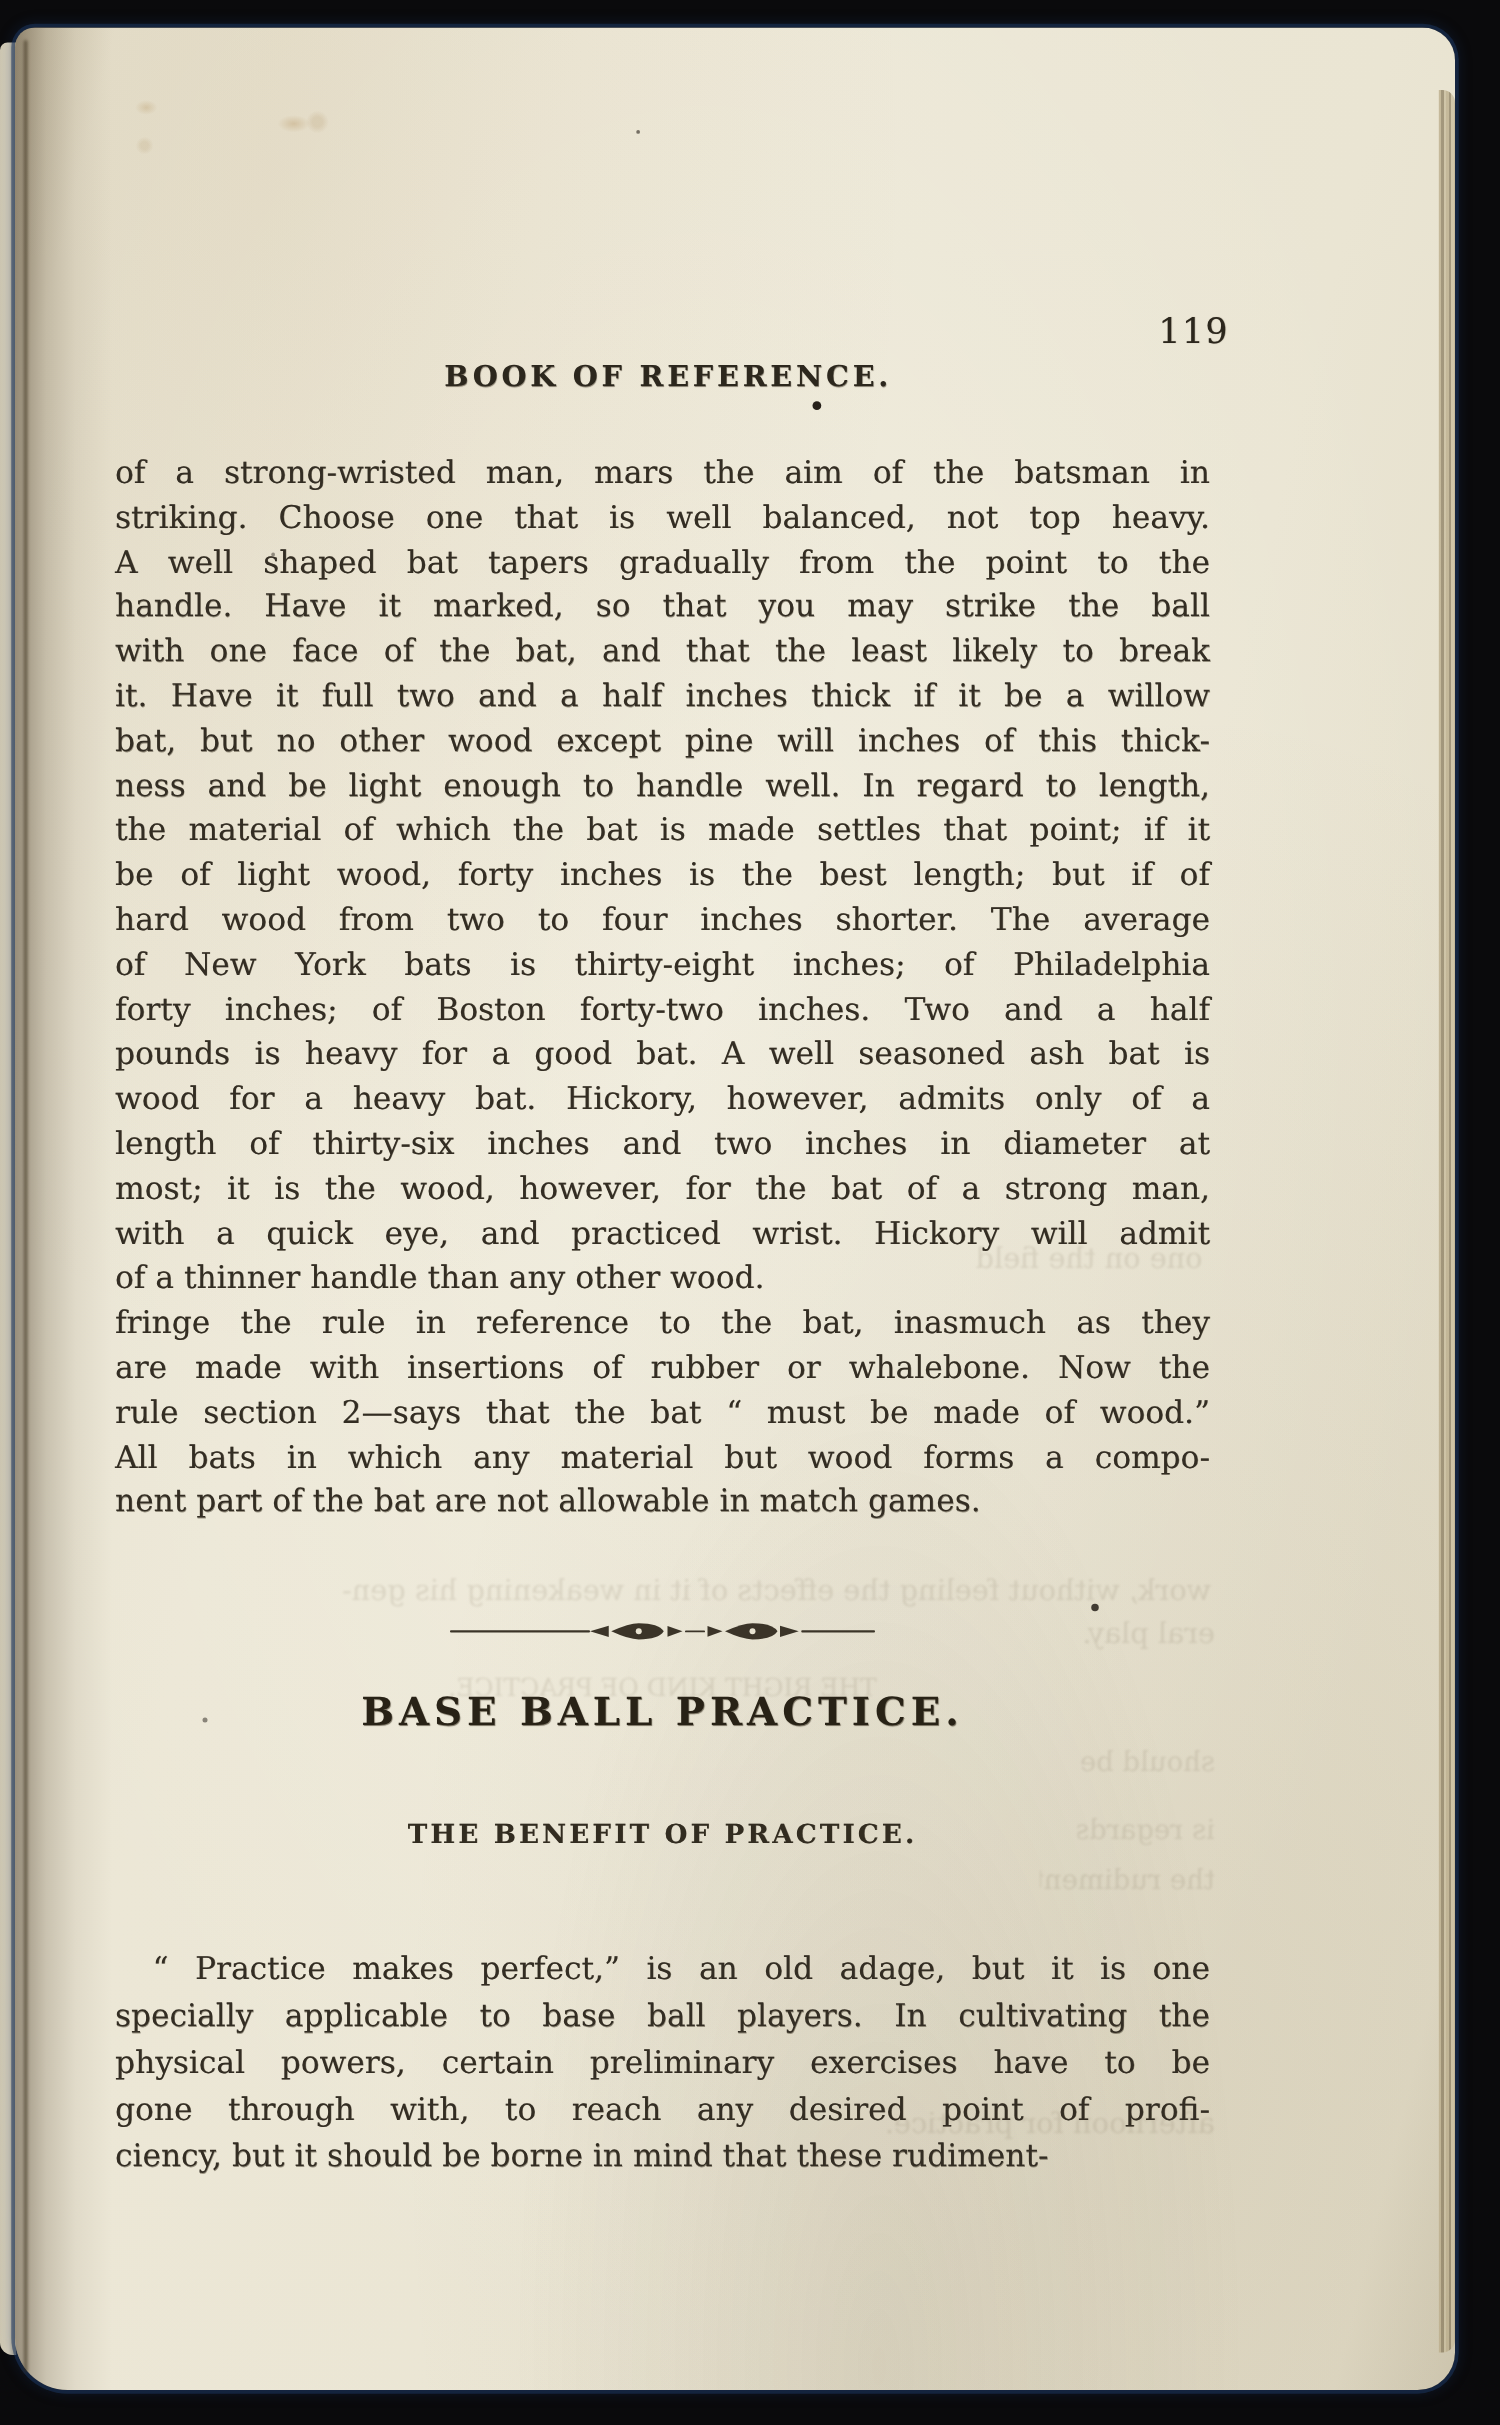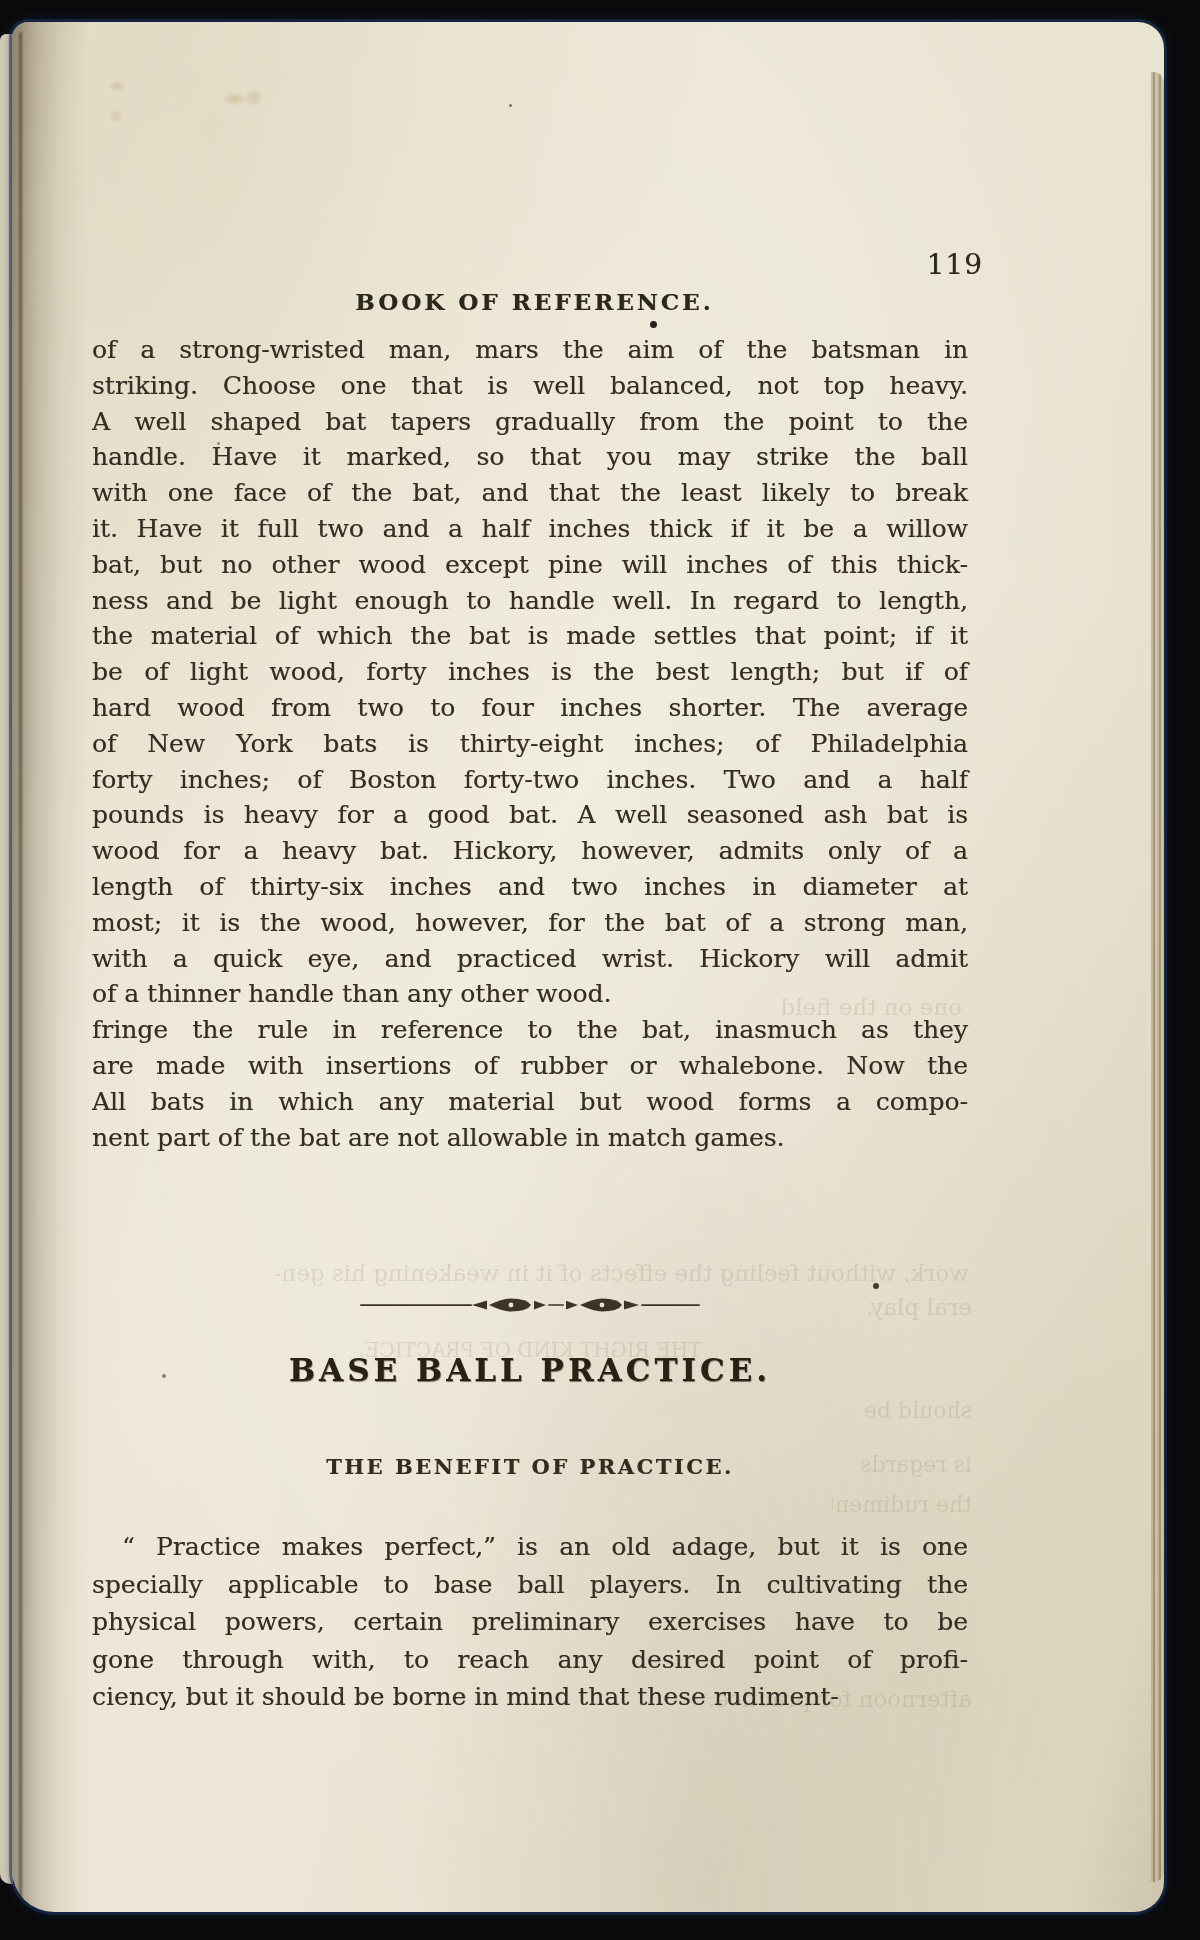--- a/index.html
+++ b/index.html
@@ -60,21 +60,21 @@
     font-size:23px;font-weight:bold;letter-spacing:3px;color:#2c271d;
     text-shadow:0.4px 0.4px 0.6px rgba(40,30,15,0.5);
     margin-top:36px;
   }
   .page-number{
     position:absolute;right:-6px;top:-4px;
     font-size:28px;color:#2c271d;letter-spacing:1px;
     text-shadow:0.4px 0.4px 0.6px rgba(40,30,15,0.5);
   }
   
-  .textblock{position:absolute;left:80px;width:876px;color:#332d23;}
+  .textblock{position:absolute;left:80px;width:876px;color:#332d23;margin-top:28px;}
   .block-1{top:310px;font-size:25px;}
   .block-1 .line{height:35.8px;line-height:35.8px;}
   .block-2{top:1506px;font-size:25px;}
   .block-2 .line{height:37.6px;line-height:37.6px;}
   .line{
     white-space:nowrap;
     text-align:justify;text-align-last:justify;
     text-shadow:0.35px 0.35px 0.5px rgba(45,35,20,0.45);
   }
   .line.indent{text-indent:30px;}
@@ -160,20 +160,21 @@
           <div class="line">pounds is heavy for a good bat.  A well seasoned ash bat is</div>
           <div class="line">wood for a heavy bat.  Hickory, however, admits only of a</div>
           <div class="line">length of thirty-six inches and two inches in diameter at</div>
           <div class="line">most; it is the wood, however, for the bat of a strong man,</div>
           <div class="line">with a quick eye, and practiced wrist.  Hickory will admit</div>
           <div class="line para-end">of a thinner handle than any other wood.</div>
         </div>
         <div class="paragraph">
           <div class="line">fringe the rule in reference to the bat, inasmuch as they</div>
           <div class="line">are made with insertions of rubber or whalebone.  Now the</div>
+          <div class="line">rule section 2—says that the bat “ must be made of wood.”</div>
           <div class="line">All bats in which any material but wood forms a compo-</div>
           <div class="line para-end">nent part of the bat are not allowable in match games.</div>
         </div>
       </div>
 
     <div class="divider">
       <svg width="340" height="18" viewBox="0 0 340 18">
         <g fill="#3b3428" stroke="none">
           <rect x="0" y="8.2" width="112" height="1.7" rx="0.8"></rect>
           <polygon points="112,9 127,4.6 127,13.6"></polygon>

